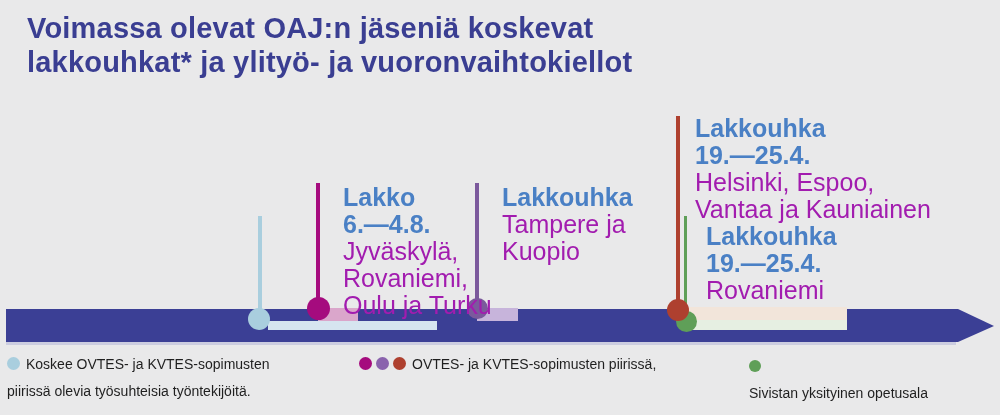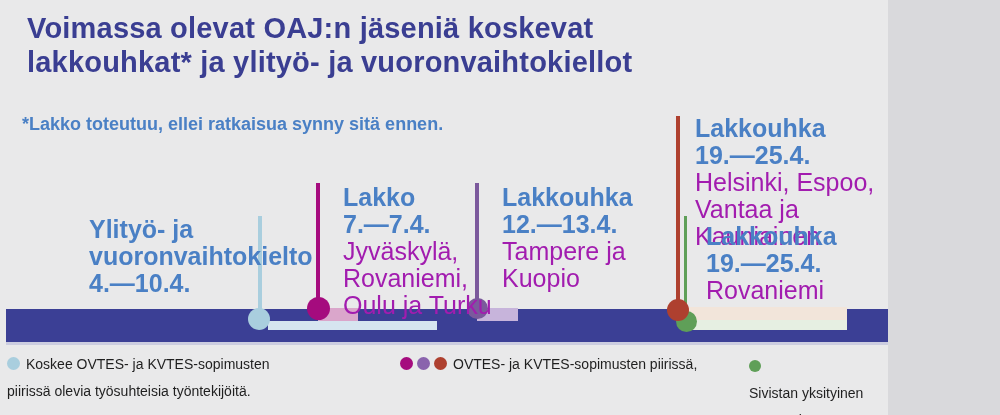--- a/index.html
+++ b/index.html
@@ -1,19 +1,19 @@
 <!DOCTYPE html>
 <html><head>
 <meta charset="utf-8">
 <style>
   * { margin: 0; padding: 0; box-sizing: border-box; }
   html, body { background: #d9d9dc; }
   .canvas {
     position: relative;
-    width: 888px;
+    width: 1000px;
     height: 415px;
     background: #e9e9ea;
     overflow: hidden;
     font-family: "Liberation Sans", "DejaVu Sans", sans-serif;
   }
 
   
   .title {
     position: absolute; left: 27px; top: 11px;
     font-size: 29px; line-height: 34px; font-weight: bold;
@@ -71,21 +71,21 @@
   .event .blk  { color: #a21caf; }
   .ev-overtime  { left: 89px;  top: 216px; }
   .ev-lakko67   { left: 343px; top: 184px; }
   .ev-uhka1213  { left: 502px; top: 184px; }
   .ev-uhka1925a { left: 695px; top: 115px; }
   .ev-uhka1925b { left: 706px; top: 223px; }
 
   
   .legend-item { position: absolute; font-size: 14px; line-height: 27px; color: #1f1f1f; z-index: 6; }
   .lg-1 { left: 7px;   top: 351px; }
-  .lg-2 { left: 359px; top: 351px; margin-left: 41px; }
+  .lg-2 { left: 359px; top: 351px; }
   .lg-3 { left: 749px; top: 353px; }
   .bullet {
     display: inline-block; width: 13px; height: 13px; border-radius: 50%;
     vertical-align: middle; margin-right: 6px; margin-top: -3px;
   }
   .bullet + .bullet { margin-left: -2px; }
   .b-lightblue { background: #a9cede; }
   .b-magenta   { background: #a50b7e; }
   .b-purple    { background: #8a63ad; }
   .b-red       { background: #ae402f; }
@@ -93,21 +93,20 @@
 </style>
 </head>
 <body>
 
 <div class="canvas">
 
   <div class="title">
     <div>Voimassa olevat OAJ:n jäseniä koskevat</div>
     <div>lakkouhkat* ja ylityö- ja vuoronvaihtokiellot</div>
   </div>
-  <div class="footnote">*Lakko toteutuu, ellei ratkaisua synny sitä ennen.</div>
 
   <div class="bar-underline"></div>
   <div class="bar"></div>
   <div class="bar-arrow"></div>
 
   <div class="band band-pink"></div>
   <div class="band band-lightblue"></div>
   <div class="band band-lightpurple"></div>
   <div class="band band-beige"></div>
   <div class="band band-palegreen"></div>
@@ -117,37 +116,31 @@
   <div class="stem stem-purple"></div>
   <div class="stem stem-red"></div>
   <div class="stem stem-green"></div>
 
   <div class="dot dot-lightblue"></div>
   <div class="dot dot-magenta"></div>
   <div class="dot dot-purple"></div>
   <div class="dot dot-green"></div>
   <div class="dot dot-red"></div>
 
-  <div class="event ev-overtime">
-    <div class="blue">Ylityö- ja</div>
-    <div class="blue">vuoronvaihtokielto</div>
-    <div class="blue">4.—10.4.</div>
-  </div>
 
   <div class="event ev-lakko67">
     <div class="blue">Lakko</div>
-    <div class="blue">7.—7.4.</div>
+    <div class="blue">6.—4.8.</div>
     <div class="blk">Jyväskylä,</div>
     <div class="blk">Rovaniemi,</div>
     <div class="blk">Oulu ja Turku</div>
   </div>
 
   <div class="event ev-uhka1213">
     <div class="blue">Lakkouhka</div>
-    <div class="blue">12.—13.4.</div>
     <div class="blk">Tampere ja</div>
     <div class="blk">Kuopio</div>
   </div>
 
   <div class="event ev-uhka1925a">
     <div class="blue">Lakkouhka</div>
     <div class="blue">19.—25.4.</div>
     <div class="blk">Helsinki, Espoo,</div>
     <div class="blk">Vantaa ja Kauniainen</div>
   </div>

